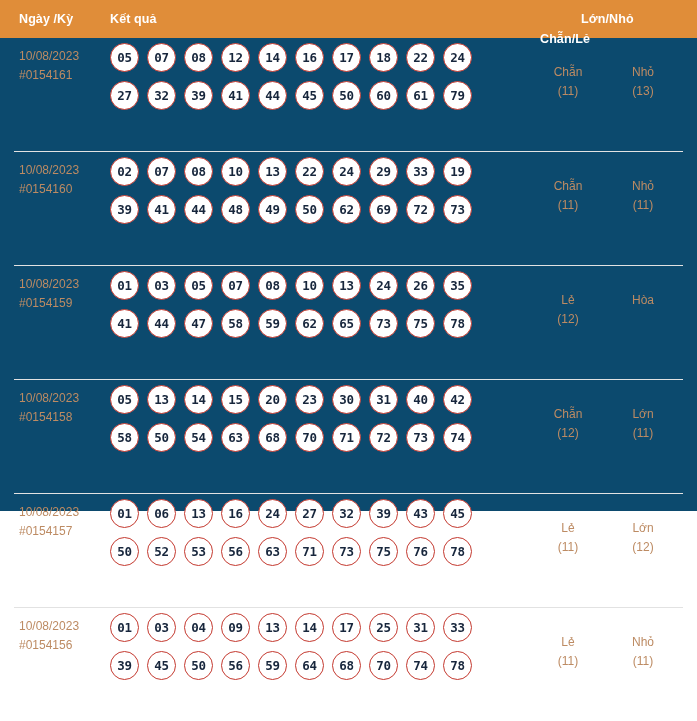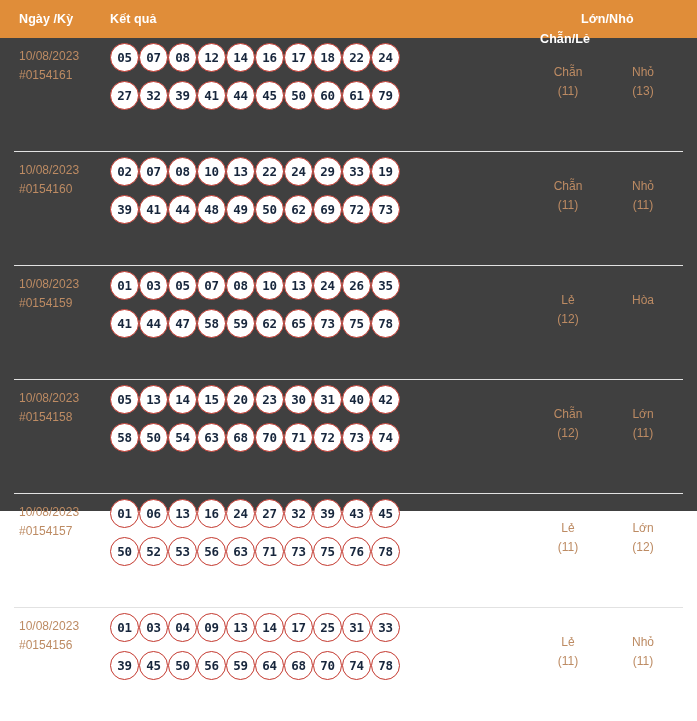--- a/index.html
+++ b/index.html
@@ -10,21 +10,21 @@
     width: 697px;
     height: 721px;
     background: #ffffff;
     font-family: "Liberation Sans", sans-serif;
     overflow: hidden;
   }
 
   .lottery-table {
     width: 697px;
     height: 511px;
-    background: #404040;
+    background: #0c4a6e;
     display: flex;
     flex-direction: column;
   }
 
   
   .table-header {
     height: 38px;
     min-height: 38px;
     background: #e08d39;
     display: flex;
@@ -74,21 +74,21 @@
   .date-cell .draw-id { display: block; }
 
   .balls-cell {
     position: absolute;
     left: 96px;
     top: 5px;
     width: 400px;
   }
   .ball-line {
     display: flex;
-    gap: 0;
+    gap: 8px;
     margin-bottom: 9px;
   }
   .ball-line:last-child { margin-bottom: 0; }
 
   .ball {
     width: 29px;
     height: 29px;
     min-width: 29px;
     border: 1.3px solid #c4392f;
     border-radius: 50%;

